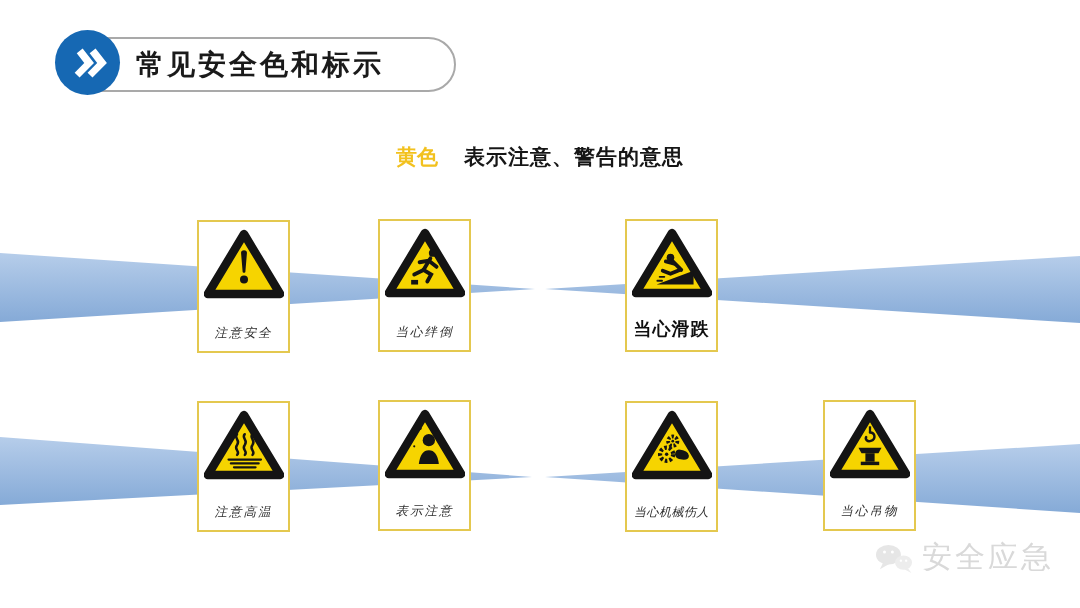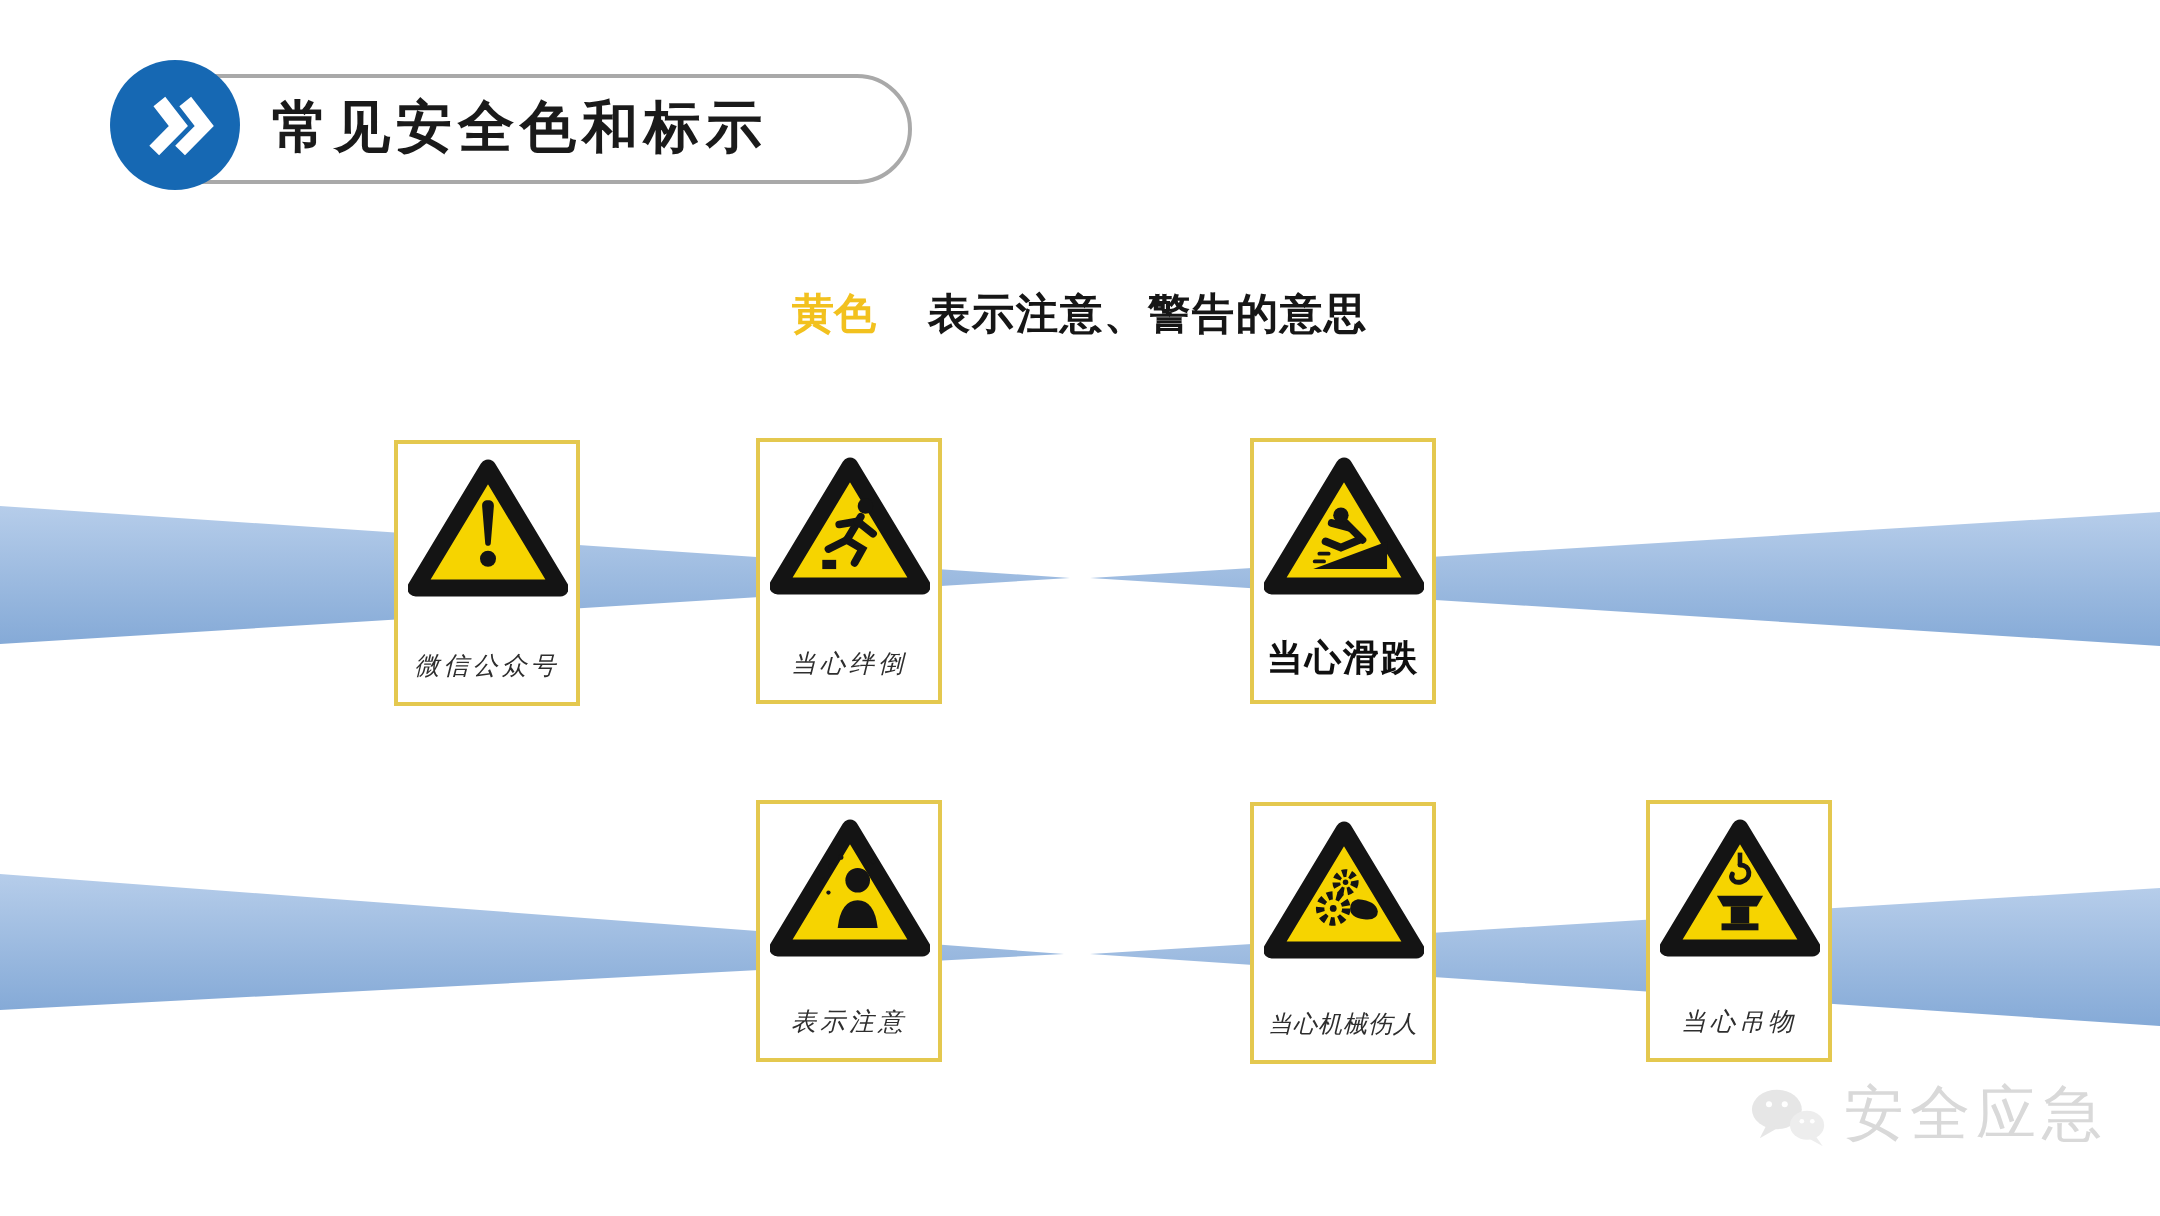--- a/index.html
+++ b/index.html
@@ -92,21 +92,21 @@
     <span class="hl">黄色</span>
     <span class="rest">表示注意、警告的意思</span>
   </div>
 
   <div class="card r1" style="left:197px;top:220px">
     <svg class="tri" viewBox="0 0 104 92">
       <polygon points="52,7 99,85 5,85" fill="#f6d400" stroke="#141414" stroke-width="11" stroke-linejoin="round"></polygon>
       <path d="M52 28 c2.8 0 4 1.5 3.8 4 l-2 24 c-.15 2 -3.45 2 -3.6 0 l-2 -24 c-.2 -2.5 1 -4 3.8 -4 Z" fill="#141414"></path>
       <circle cx="52" cy="66" r="5.2" fill="#141414"></circle>
     </svg>
-    <div class="sign-label">微信公众号</div>
+    <div class="sign-label">注意安全</div>
   </div>
 
   <div class="card r1" style="left:378px;top:219px">
     <svg class="tri" viewBox="0 0 104 92">
       <polygon points="52,7 99,85 5,85" fill="#f6d400" stroke="#141414" stroke-width="11" stroke-linejoin="round"></polygon>
       <g stroke="#141414" stroke-width="5" stroke-linecap="round" fill="none">
         <path d="M59 40 L50 55"></path>
         <path d="M57 43 L45 45"></path>
         <path d="M57 43 L67 51"></path>
         <path d="M50 55 L60 61 L55 70"></path>
@@ -130,20 +130,36 @@
       </g>
       <g stroke="#141414" stroke-width="2.5" stroke-linecap="round">
         <path d="M36 64 h6"></path>
         <path d="M33 69 h6"></path>
       </g>
     </svg>
     <div class="sign-label bold-label">当心滑跌</div>
   </div>
 
 
+  <div class="card r2" style="left:197px;top:401px">
+    <svg class="tri" viewBox="0 0 104 92">
+      <polygon points="52,7 99,85 5,85" fill="#f6d400" stroke="#141414" stroke-width="11" stroke-linejoin="round"></polygon>
+      <g stroke="#141414" stroke-width="3.2" fill="none" stroke-linecap="round">
+        <path d="M43 32 c-5 5 5 8 0 14 c-5 6 5 8 0 13"></path>
+        <path d="M53 32 c-5 5 5 8 0 14 c-5 6 5 8 0 13"></path>
+        <path d="M63 32 c-5 5 5 8 0 14 c-5 6 5 8 0 13"></path>
+      </g>
+      <g stroke="#141414" stroke-width="3" stroke-linecap="round">
+        <path d="M32 65 h42"></path>
+        <path d="M35 70 h36"></path>
+        <path d="M39 75 h28"></path>
+      </g>
+    </svg>
+    <div class="sign-label">注意高温</div>
+  </div>
 
   <div class="card r2" style="left:378px;top:400px">
     <svg class="tri" viewBox="0 0 104 92">
       <polygon points="52,7 99,85 5,85" fill="#f6d400" stroke="#141414" stroke-width="11" stroke-linejoin="round"></polygon>
       <circle cx="57" cy="41" r="8" fill="#141414"></circle>
       <path d="M44 72 Q46 54 57 54 Q68 54 70 72 Z" fill="#141414"></path>
       <g fill="#141414">
         <circle cx="40" cy="32" r="2"></circle>
         <circle cx="46" cy="26" r="1.7"></circle>
         <circle cx="34" cy="41" r="1.6"></circle>

